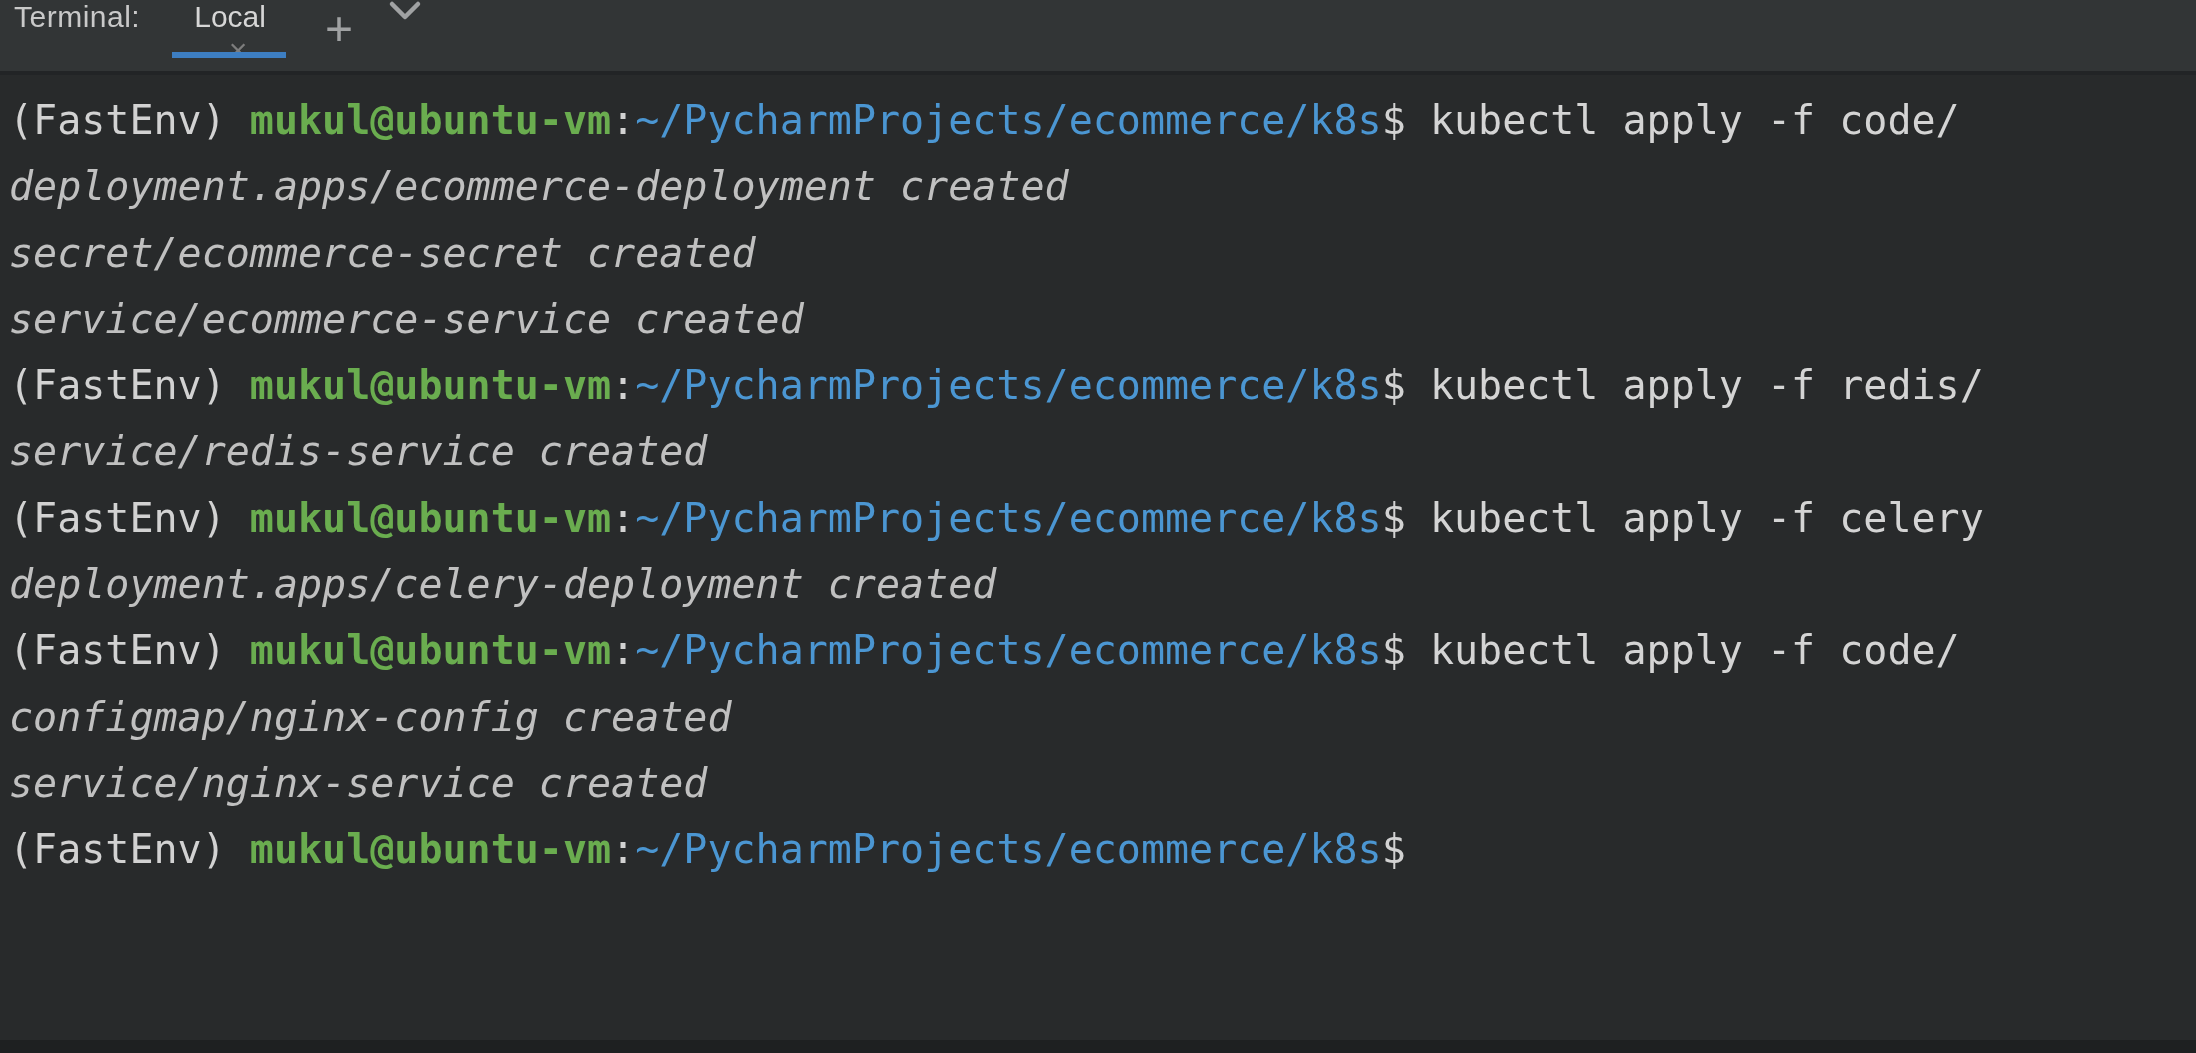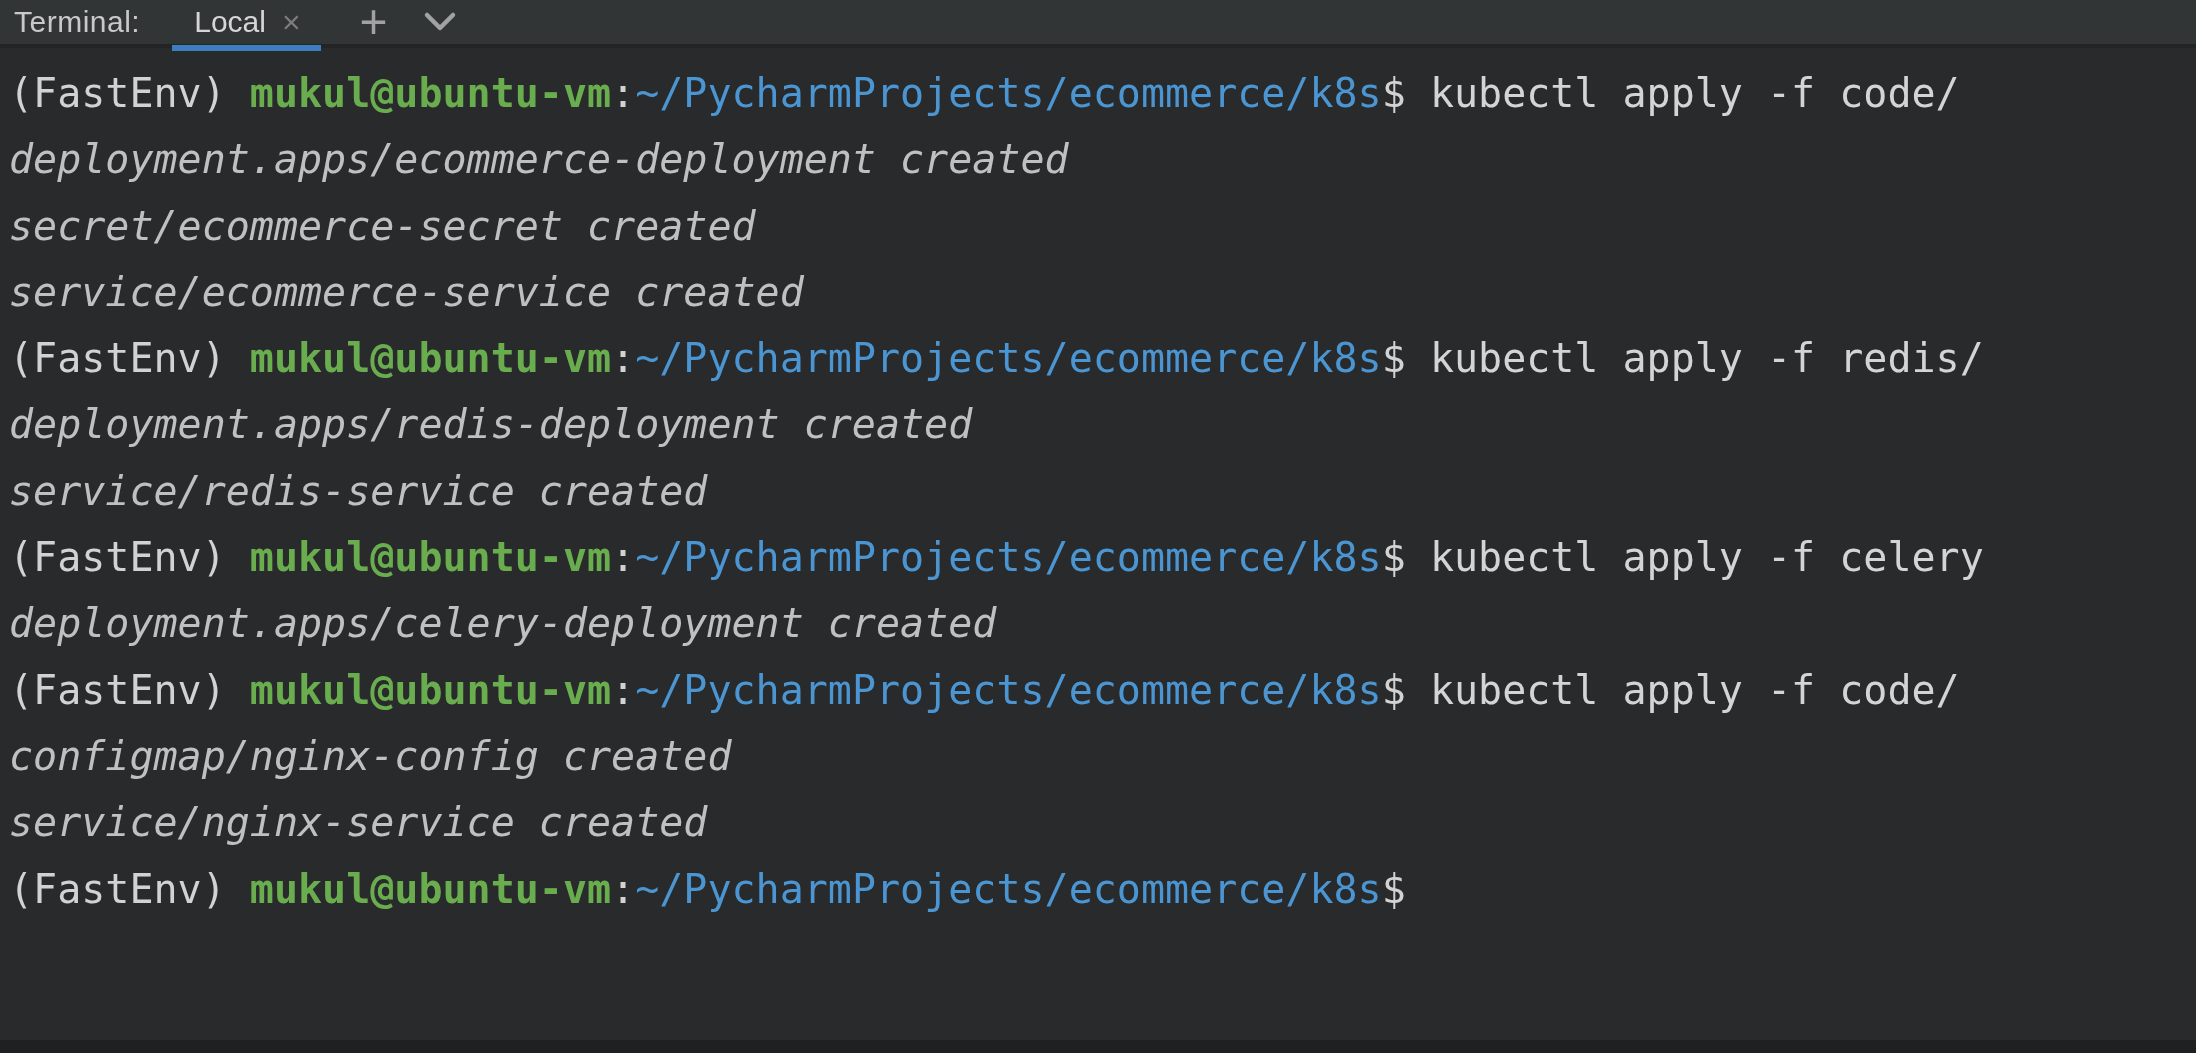--- a/index.html
+++ b/index.html
@@ -5,40 +5,41 @@
   html,body{margin:0;padding:0;}
   body{
     width:2196px;height:1053px;
     overflow:hidden;
     background:var(--term_bg,#282a2b);
     font-family:"Liberation Sans",sans-serif;
     position:relative;
   }
   
   .tabbar{
-    height:44px;
+    height:71px;
     background:var(--tabbar_bg,#323536);
     display:flex;
-    align-items:center;
+    align-items:flex-start;
     position:relative;
   }
   .tablabel{
     margin-left:14px;
     font-size:30px;
     color:#c9c9c9;
     letter-spacing:0.5px;
   }
   .tab{
     margin-left:32px;
     height:58px;
     display:flex;
     align-items:center;
     padding:0 20px 0 22px;
     position:relative;
     cursor:pointer;
+    flex-direction:column;
   }
   .tabname{
     font-size:30px;
     color:#d6d6d6;
   }
   .tabclose{
     margin-left:16px;
     font-size:32px;
     color:#7d7d7d;
     line-height:1;
@@ -113,21 +114,20 @@
   </div>
 </div>
 <div class="divider"></div>
 
 <div class="terminal" id="term">
     <div class="line"><span class="seg-plain">(FastEnv) </span><span class="seg-user">mukul@ubuntu-vm</span><span class="seg-plain">:</span><span class="seg-path">~/PycharmProjects/ecommerce/k8s</span><span class="seg-plain">$</span><span class="seg-cmd"> kubectl apply -f code/</span></div>
     <div class="line"><span class="seg-out">deployment.apps/ecommerce-deployment created</span></div>
     <div class="line"><span class="seg-out">secret/ecommerce-secret created</span></div>
     <div class="line"><span class="seg-out">service/ecommerce-service created</span></div>
     <div class="line"><span class="seg-plain">(FastEnv) </span><span class="seg-user">mukul@ubuntu-vm</span><span class="seg-plain">:</span><span class="seg-path">~/PycharmProjects/ecommerce/k8s</span><span class="seg-plain">$</span><span class="seg-cmd"> kubectl apply -f redis/</span></div>
-    <div class="line"><span class="seg-out">deployment.apps/redis-deployment created</span></div>
     <div class="line"><span class="seg-out">service/redis-service created</span></div>
     <div class="line"><span class="seg-plain">(FastEnv) </span><span class="seg-user">mukul@ubuntu-vm</span><span class="seg-plain">:</span><span class="seg-path">~/PycharmProjects/ecommerce/k8s</span><span class="seg-plain">$</span><span class="seg-cmd"> kubectl apply -f celery</span></div>
     <div class="line"><span class="seg-out">deployment.apps/celery-deployment created</span></div>
     <div class="line"><span class="seg-plain">(FastEnv) </span><span class="seg-user">mukul@ubuntu-vm</span><span class="seg-plain">:</span><span class="seg-path">~/PycharmProjects/ecommerce/k8s</span><span class="seg-plain">$</span><span class="seg-cmd"> kubectl apply -f code/</span></div>
     <div class="line"><span class="seg-out">configmap/nginx-config created</span></div>
     <div class="line"><span class="seg-out">service/nginx-service created</span></div>
     <div class="line"><span class="seg-plain">(FastEnv) </span><span class="seg-user">mukul@ubuntu-vm</span><span class="seg-plain">:</span><span class="seg-path">~/PycharmProjects/ecommerce/k8s</span><span class="seg-plain">$</span></div>
   </div>
 
 <div class="bottomstrip"></div>

